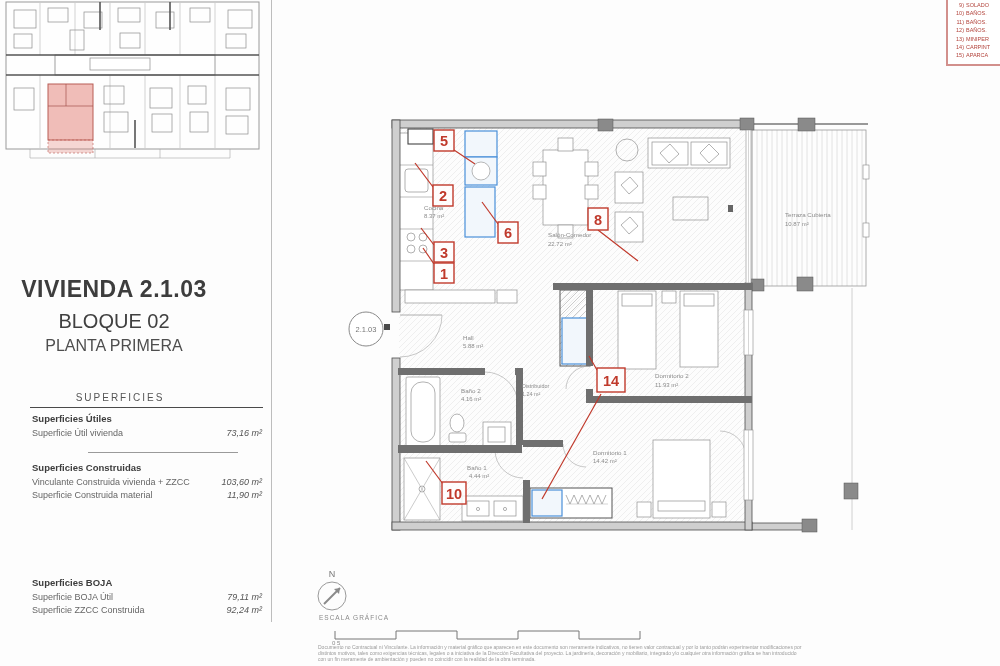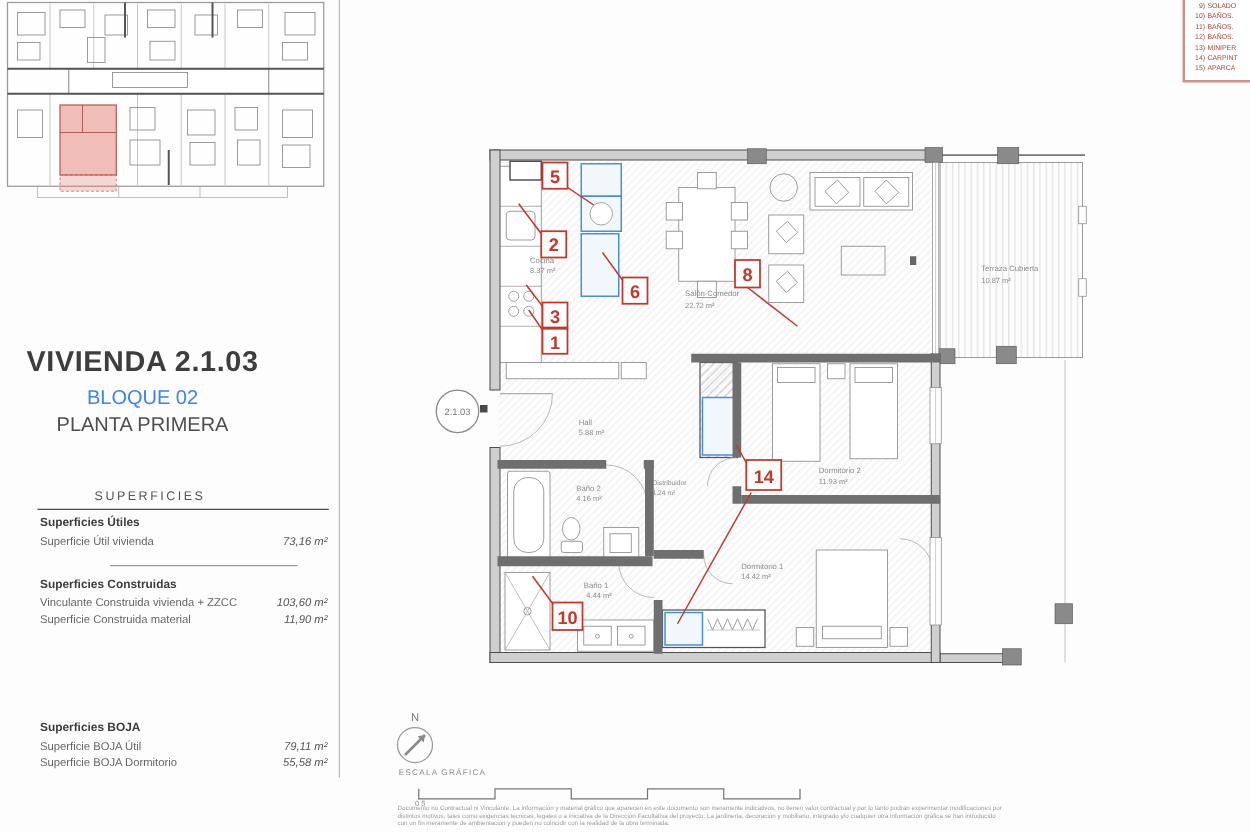--- a/index.html
+++ b/index.html
@@ -3,21 +3,21 @@
 <meta charset="utf-8">
 <style>
   html,body{margin:0;padding:0;}
   body{font-family:"Liberation Sans",sans-serif;background:#ffffff;}
   #page{position:relative;width:1000px;height:666px;background:#fdfdfd;overflow:hidden;}
   .abs{position:absolute;}
   
   #panel-divider{left:271px;top:0;width:1px;height:622px;background:#bdbdbd;}
   #title-block{left:0;top:276px;width:228px;text-align:center;color:#3d3d3d;}
   #title-block .t1{font-size:23px;font-weight:bold;letter-spacing:.5px;}
-  #title-block .t2{font-size:16px;color:#3b82f6;margin-top:7px;}
+  #title-block .t2{font-size:20px;color:#404040;margin-top:7px;}
   #title-block .t3{font-size:16px;color:#4e4e4e;margin-top:4px;}
   #surf-head{left:0;top:392px;width:240px;text-align:center;font-size:10px;letter-spacing:2px;color:#555;}
   #surf-rule{left:30px;top:407px;width:233px;height:1px;background:#4a4a4a;}
   .surf-group{left:32px;width:230px;color:#555;}
   .surf-group .gt{font-size:9.5px;font-weight:bold;color:#3c3c3c;margin-bottom:3px;}
   .surf-row{display:flex;justify-content:space-between;font-size:9px;line-height:12.5px;color:#666;}
   .surf-row .val{font-style:italic;color:#555;white-space:nowrap;}
   #mini-rule{left:88px;top:452px;width:150px;height:1px;background:#9a9a9a;}
   
   #legend{left:946px;top:-5px;width:84px;border:2px solid #d2908c;background:#fff;padding:4px 2px 4px 5px;box-sizing:border-box;}
@@ -135,22 +135,22 @@
       <span class="val">11,90 m²</span>
     </div>
   </div>
   <div class="abs surf-group" style="top:577px">
     <div class="gt">Superficies BOJA</div>
     <div class="surf-row">
       <span>Superficie BOJA Útil</span>
       <span class="val">79,11 m²</span>
     </div>
     <div class="surf-row">
-      <span>Superficie BOJA Dormitorio</span>
-      <span class="val">55,58 m²</span>
+      <span>Superficie ZZCC Construida</span>
+      <span class="val">92,24 m²</span>
     </div>
   </div>
 
   <div class="abs" id="legend">
     <div class="leg-row">
         <span class="n">9)</span>
         <span>SOLADO</span>
       </div>
     <div class="leg-row">
         <span class="n">10)</span>

